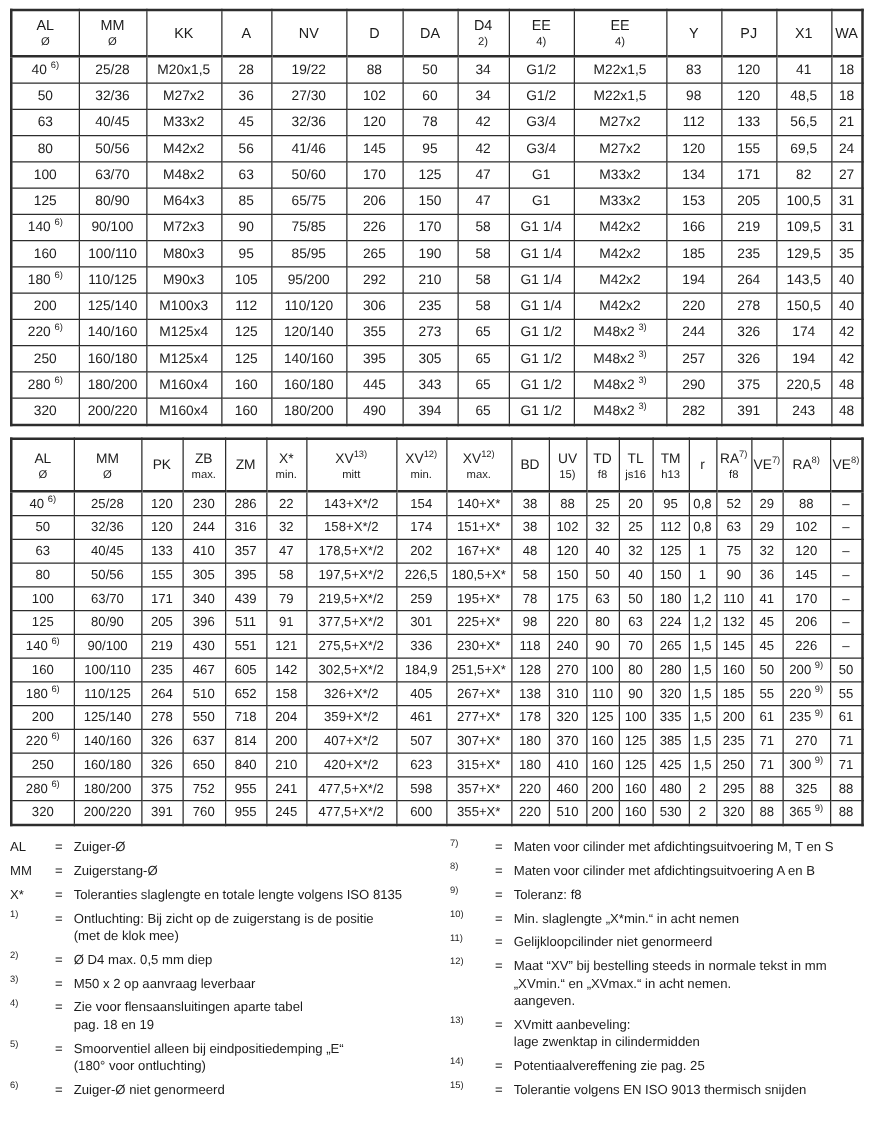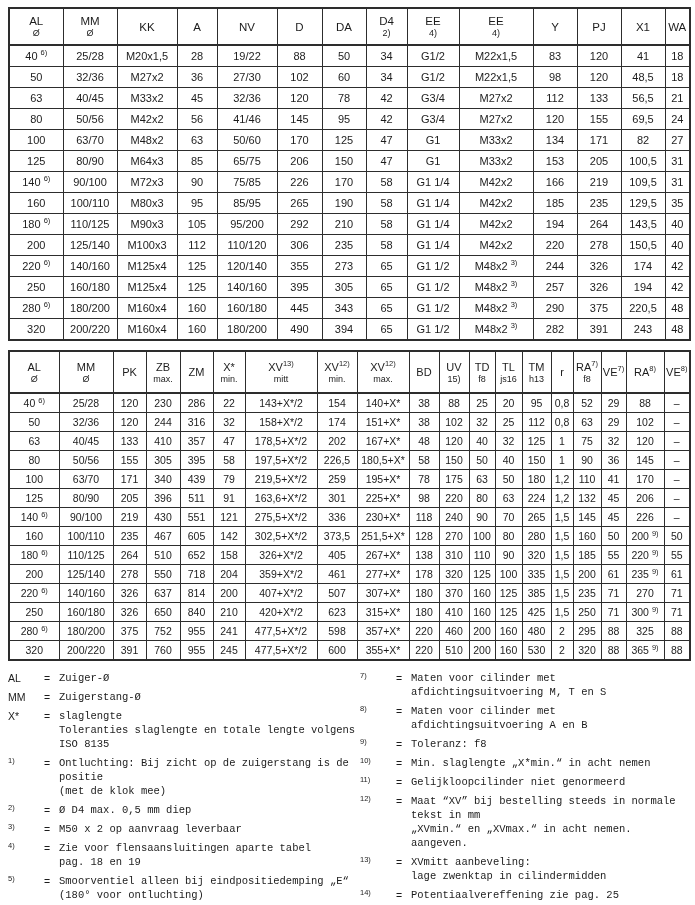--- a/index.html
+++ b/index.html
@@ -41,21 +41,21 @@
     display: flex;
     margin-top: 10px;
     font-size: 10.5px;
     line-height: 14px;
   }
   .fn-col-left  { width: 352px; flex: none; }
   .fn-col-right { width: 329px; flex: none; }
   .fn-item { display: flex; margin-bottom: 5px; }
   .fn-term { width: 36px; flex: none; }
   .fn-eq   { width: 15px; flex: none; }
-  .fn-text { flex: 1; font-family: Liberation Mono, monospace; }
+  .fn-text { flex: 1; }
 </style>
 </head>
 <body>
 
 <div class="page">
   <div id="table1-container">
       <table class="spec">
         <colgroup>
           <col style="width: 54px;">
           <col style="width: 54px;">
@@ -470,21 +470,21 @@
             <td>170</td>
             <td>–</td>
           </tr>
           <tr>
             <td>125</td>
             <td>80/90</td>
             <td>205</td>
             <td>396</td>
             <td>511</td>
             <td>91</td>
-            <td>163,6+X*/2</td>
+            <td>377,5+X*/2</td>
             <td>301</td>
             <td>225+X*</td>
             <td>98</td>
             <td>220</td>
             <td>80</td>
             <td>63</td>
             <td>224</td>
             <td>1,2</td>
             <td>132</td>
             <td>45</td>
@@ -513,21 +513,21 @@
             <td>–</td>
           </tr>
           <tr>
             <td>160</td>
             <td>100/110</td>
             <td>235</td>
             <td>467</td>
             <td>605</td>
             <td>142</td>
             <td>302,5+X*/2</td>
-            <td>373,5</td>
+            <td>184,9</td>
             <td>251,5+X*</td>
             <td>128</td>
             <td>270</td>
             <td>100</td>
             <td>80</td>
             <td>280</td>
             <td>1,5</td>
             <td>160</td>
             <td>50</td>
             <td>200 <sup>9)</sup></td>
@@ -675,21 +675,20 @@
           <div class="fn-term">MM</div>
           <div class="fn-eq">=</div>
           <div class="fn-text">
             <div>Zuigerstang-Ø</div>
           </div>
         </div>
         <div class="fn-item">
           <div class="fn-term">X*</div>
           <div class="fn-eq">=</div>
           <div class="fn-text">
-            <div>slaglengte</div>
             <div>Toleranties slaglengte en totale lengte volgens ISO 8135</div>
           </div>
         </div>
         <div class="fn-item">
           <div class="fn-term"><sup>1)</sup></div>
           <div class="fn-eq">=</div>
           <div class="fn-text">
             <div>Ontluchting: Bij zicht op de zuigerstang is de positie</div>
             <div>(met de klok mee)</div>
           </div>

